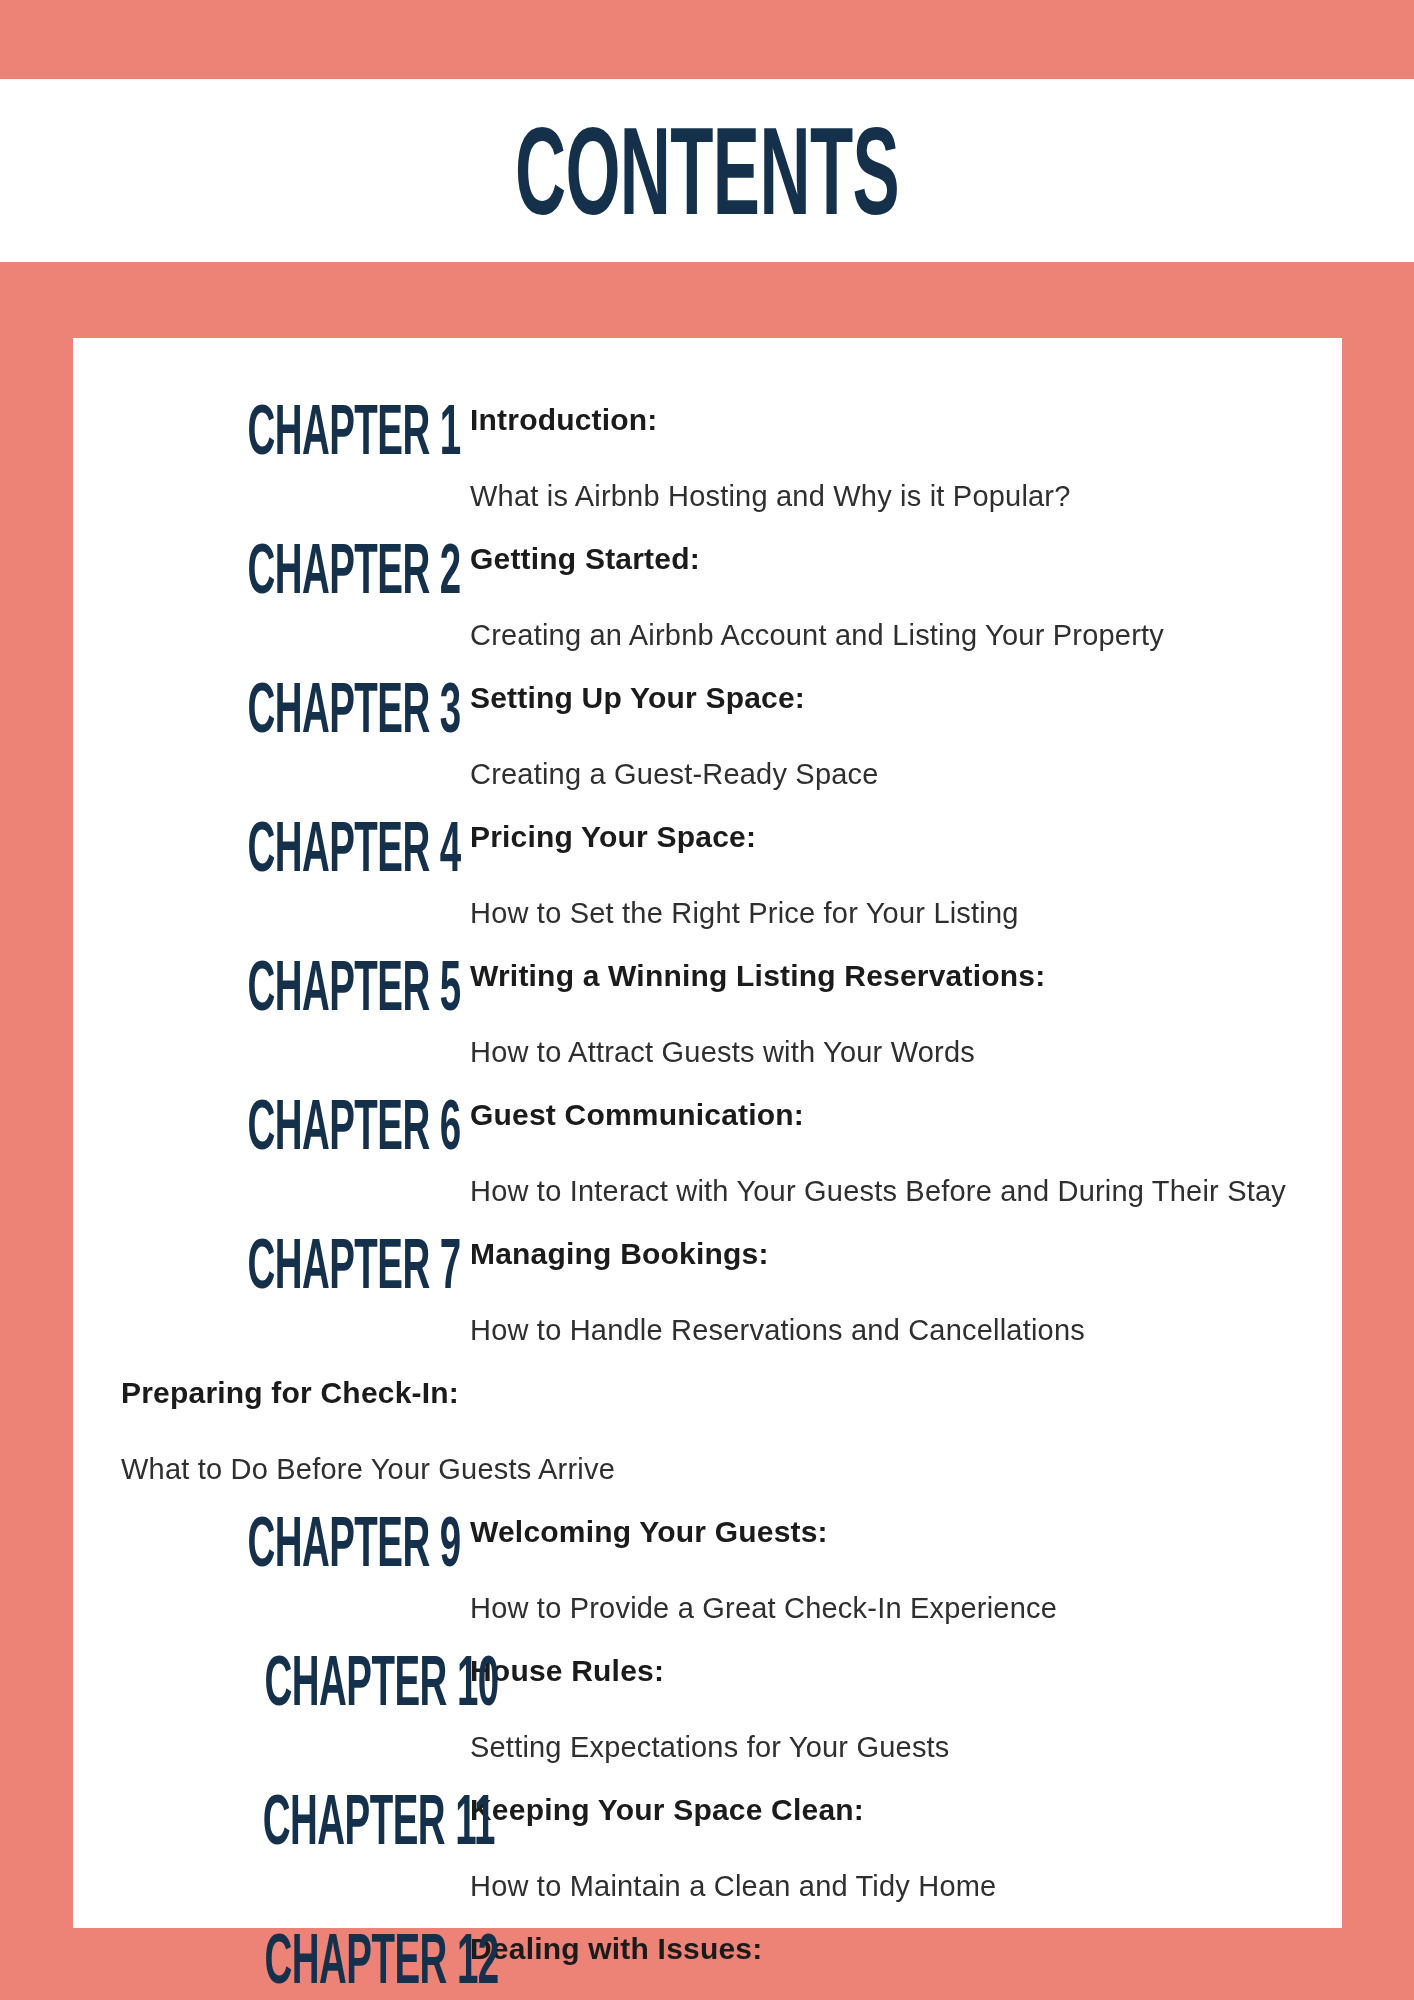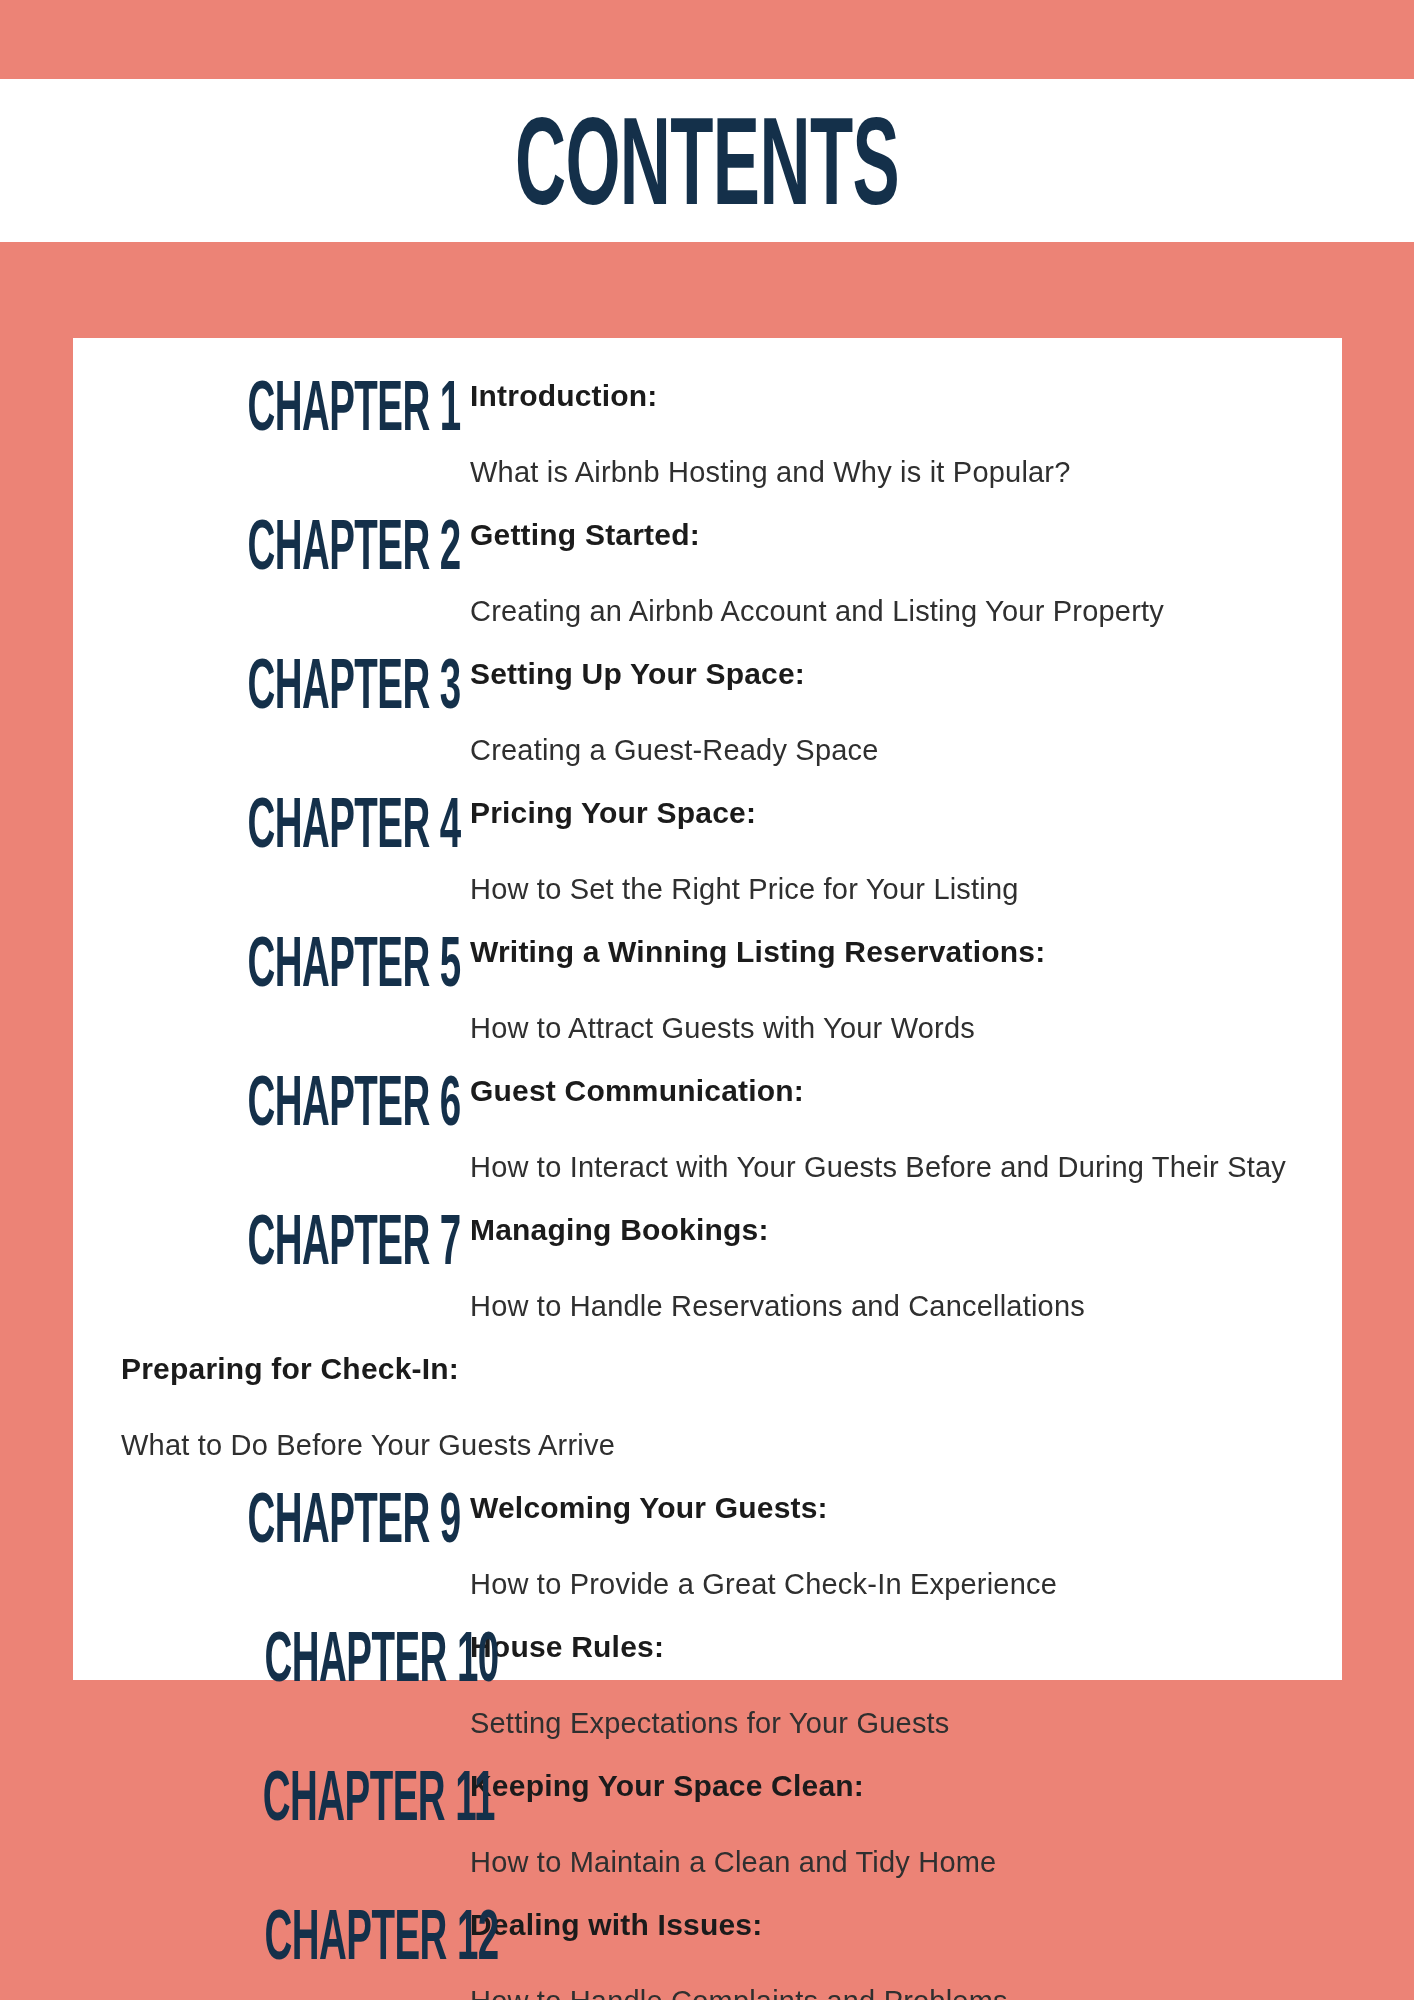--- a/index.html
+++ b/index.html
@@ -16,40 +16,40 @@
     width:1414px;height:2000px;
     background:var(--coral);
     font-family:"Liberation Sans",sans-serif;
     overflow:hidden;
   }
   .top-bar{
     height:79px;
     background:var(--coral);
   }
   .header-band{
-    height:163px;
+    height:183px;
     background:#fff;
     display:flex;align-items:center;justify-content:center;
   }
   .contents-title{
     color:var(--navy);
     font-weight:700;
     font-size:124px;
     line-height:1;
     letter-spacing:-1px;
     transform:scaleX(0.57);
     transform-origin:center center;
     white-space:nowrap;
   }
   .card{
     position:absolute;
     left:73px;top:338px;
-    width:1269px;height:1342px;
+    width:1269px;height:1590px;
     background:var(--card-bg);
-    padding-top:40px;
+    padding-top:64px;
   }
   .row{
     display:flex;
     align-items:flex-start;
     margin-bottom:27px;
     min-height:62px;
   }
   .chapter-label-wrap{
     width:349px;
     flex:0 0 349px;

